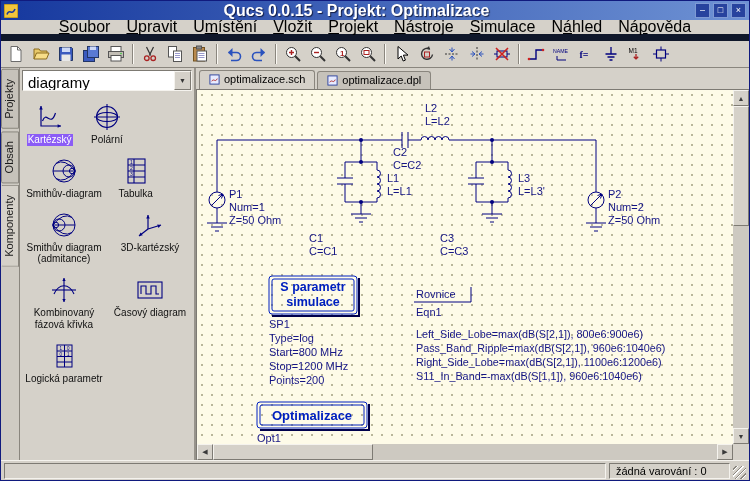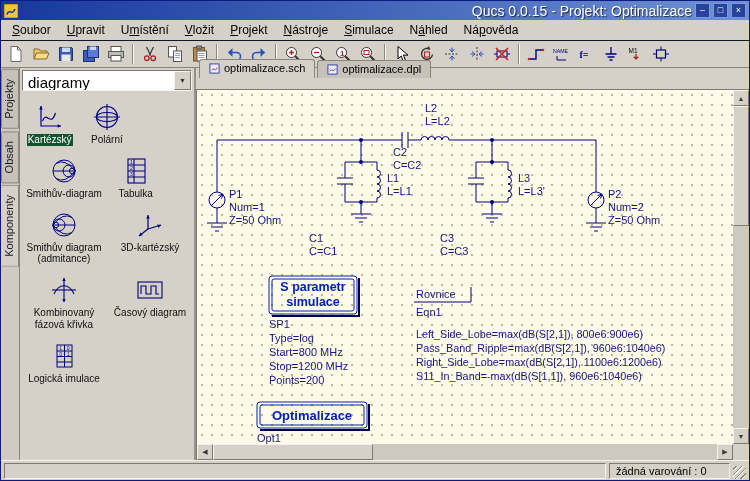--- a/index.html
+++ b/index.html
@@ -13,34 +13,35 @@
     overflow:hidden;position:relative;
   }
   
   .titlebar{
     height:19px;flex:0 0 19px;
     background:linear-gradient(to right,#16389e,#6e92d4);
     display:flex;align-items:center;padding:0 3px;gap:3px;
   }
   .titlebar .win-icon{width:14px;height:14px;display:inline-flex;}
   .titlebar .title{
-    flex:1;text-align:right;color:#fff;font-weight:normal;font-size:14px;
+    flex:1;text-align:center;color:#fff;font-weight:bold;font-size:16px;
     text-shadow:1px 1px 1px rgba(0,0,20,.7);
     white-space:nowrap;overflow:hidden;
   }
   .win-btn{
     width:15px;height:15px;flex:0 0 15px;
     background:#27439e;color:#fff;font-size:9px;line-height:13px;text-align:center;
     border:1px solid #7e9ad4;cursor:default;user-select:none;
   }
   
   .menubar{
     height:21px;flex:0 0 21px;display:flex;align-items:center;
-    padding:0 3px;font-size:12px;background:#d5d1c9;
-    border-bottom:1px solid #0f172a;
+    padding:0 3px;font-size:16px;background:#d5d1c9;
+    border-bottom:7px solid #0f172a;
+    justify-content:center;
   }
   .menu-item{padding:3px 8px;color:#000;cursor:default;}
   .menu-item u{text-underline-offset:1px;}
   
   .toolbar{
     height:27px;flex:0 0 27px;display:flex;align-items:center;
     padding:0 3px;background:#d5d1c9;gap:1px;
     border-bottom:1px solid #8a867e;
   }
   .tb-btn{
@@ -84,26 +85,26 @@
   .palette{
     flex:1;display:flex;flex-wrap:wrap;align-content:flex-start;
     padding:4px 1px;overflow:hidden;
   }
   .pal-item{display:flex;flex-direction:column;align-items:center;gap:2px;padding:5px 1px;cursor:default;}
   .pal-item.c3{width:33.3%;}
   .pal-item.c2{width:50%;}
   .pal-icon{width:30px;height:30px;display:inline-flex;}
   .pal-icon svg{width:30px;height:30px;}
   .pal-label{font-size:10px;line-height:1.18;text-align:center;color:#101010;padding:0 1px;}
-  .pal-item.selected .pal-label{background:#14532d;color:#fff;}
+  .pal-item.selected .pal-label{background:#8b5cf6;color:#fff;}
   
   .main{flex:1;display:flex;flex-direction:column;min-width:0;}
   .doctabs{
     height:21px;flex:0 0 21px;display:flex;align-items:flex-end;
-    padding:1px 3px 11px;gap:2px;background:#d5d1c9;
+    padding:1px 3px 0;gap:2px;background:#d5d1c9;
   }
   .doctab{
     display:flex;align-items:center;gap:4px;font-size:11px;color:#000;
     padding:2px 9px 3px;background:#c6c2ba;
     border:1px solid #8a867e;border-bottom:none;border-radius:3px 3px 0 0;cursor:default;
   }
   .doctab .tab-icon{width:11px;height:11px;display:inline-flex;}
   .doctab .tab-icon svg{width:11px;height:11px;}
   .doctab.active{background:#d5d1c9;padding-bottom:4px;position:relative;z-index:2;}
   .center{flex:1;display:flex;min-height:0;}
@@ -494,21 +495,21 @@
                 <g fill="none" stroke="#000080" stroke-width="1">
                   <rect x="8" y="4" width="15" height="22"></rect>
                   <path d="M8 10h15M8 15.5h15M8 21h15M15.5 4v22"></path>
                 </g>
                 <text x="10.5" y="9" font-size="4.5" fill="#000080" font-family="sans-serif">1</text>
                 <text x="18" y="9" font-size="4.5" fill="#000080" font-family="sans-serif">0</text>
                 <text x="10.5" y="14.6" font-size="4.5" fill="#000080" font-family="sans-serif">0</text>
                 <text x="18" y="14.6" font-size="4.5" fill="#000080" font-family="sans-serif">1</text>
               </svg>
             </span>
-            <span class="pal-label">Logická imulace</span>
+            <span class="pal-label">Logická parametr</span>
           </div>
         </div>
     </div>
 
     <div class="main">
       <div class="doctabs">
           <div class="doctab active">
             <span class="tab-icon">
               <svg viewBox="0 0 12 12">
                 <rect x="1" y="1" width="10" height="10" fill="#e8ecff" stroke="#2a3f9e"></rect>

